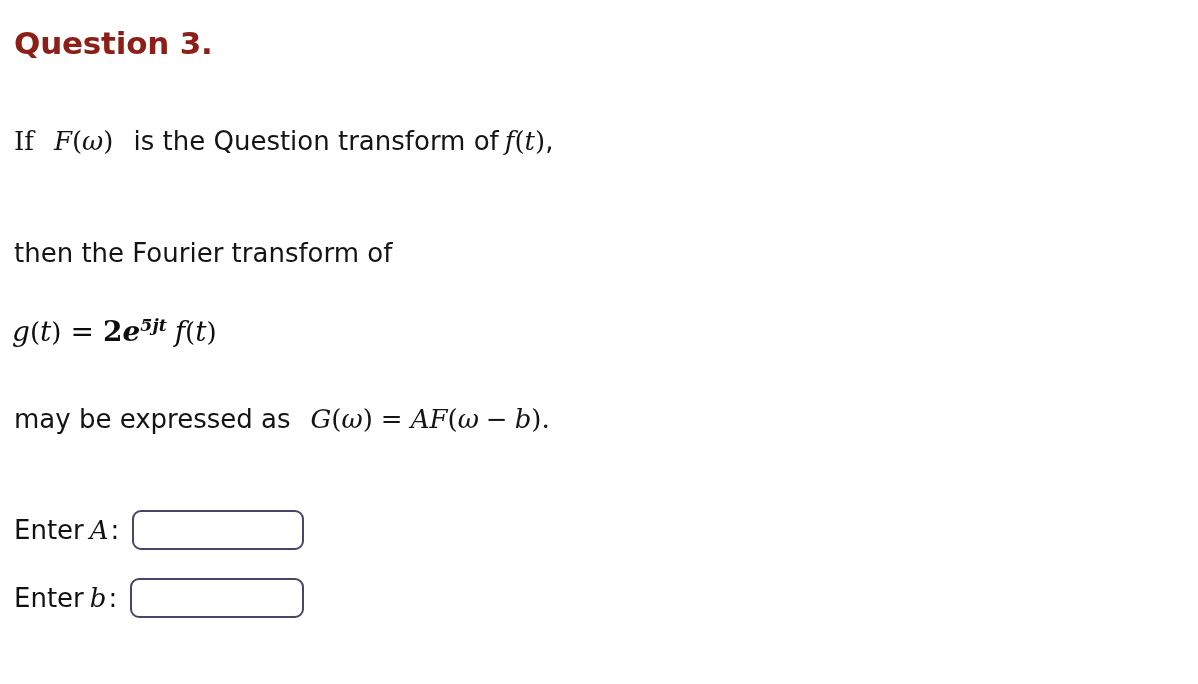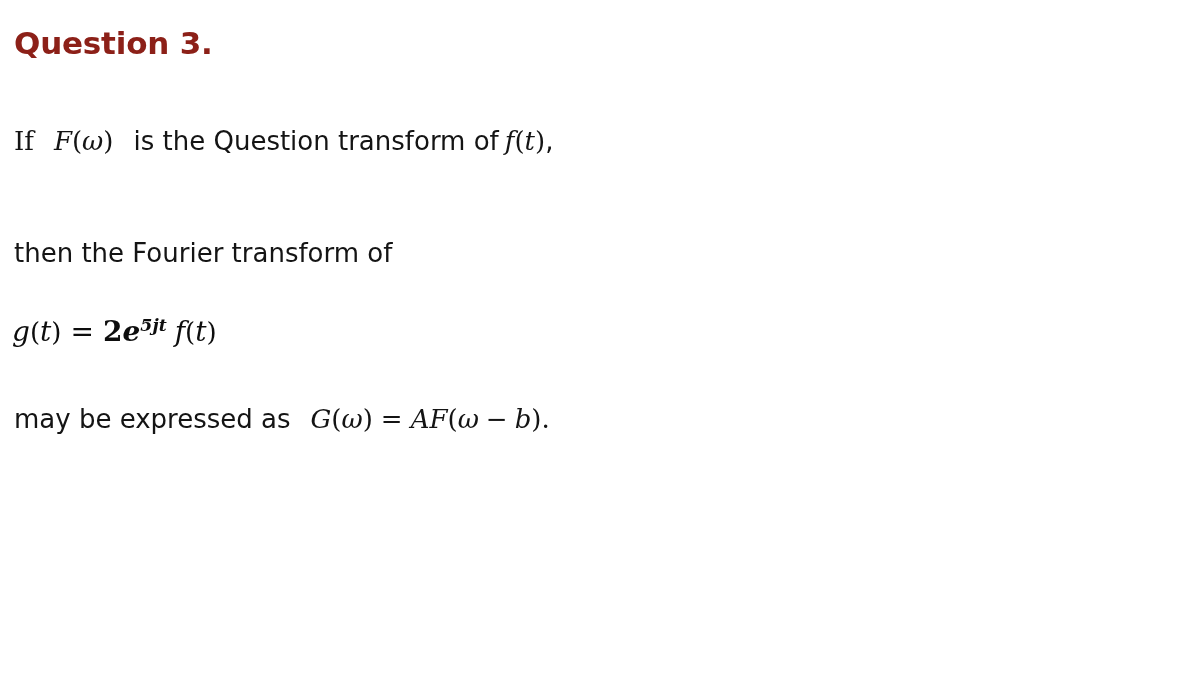--- a/index.html
+++ b/index.html
@@ -184,15 +184,23 @@
   <div class="prose-line" id="line-then">then the Fourier transform of</div>
 
   <div class="display-eq">
     <span>g</span><span class="mi-up">(</span><span>t</span><span class="mi-up">)</span><span class="eqsign">=</span><span class="coef">2</span><span class="base">e</span><sup class="exp">5jt</sup><span class="fn-gap"></span><span>f</span><span class="mi-up">(</span><span>t</span><span class="mi-up">)</span>
   </div>
 
   <div class="prose-line" id="line-express">
     <span>may be expressed as</span><span class="sp-wide"></span><span class="mi">G</span><span class="mi-up">(</span><span class="mi">ω</span><span class="mi-up">)</span><span class="eqsign">=</span><span class="mi">A</span><span class="mi">F</span><span class="mi-up">(</span><span class="mi">ω</span><span class="minus">−</span><span class="mi">b</span><span class="mi-up">)</span><span class="mi-up">.</span>
   </div>
 
-
+  <div class="answer-row" id="row-a">
+    <span class="answer-label"><span>Enter</span><span class="sym">A</span><span class="colon">:</span></span>
+    <input class="answer-input" id="input-a" type="text" value="" style="">
+  </div>
+
+  <div class="answer-row" id="row-b">
+    <span class="answer-label"><span>Enter</span><span class="sym">b</span><span class="colon">:</span></span>
+    <input class="answer-input" id="input-b" type="text" value="" style="">
+  </div>
 
 </div>
 
 </body></html>

